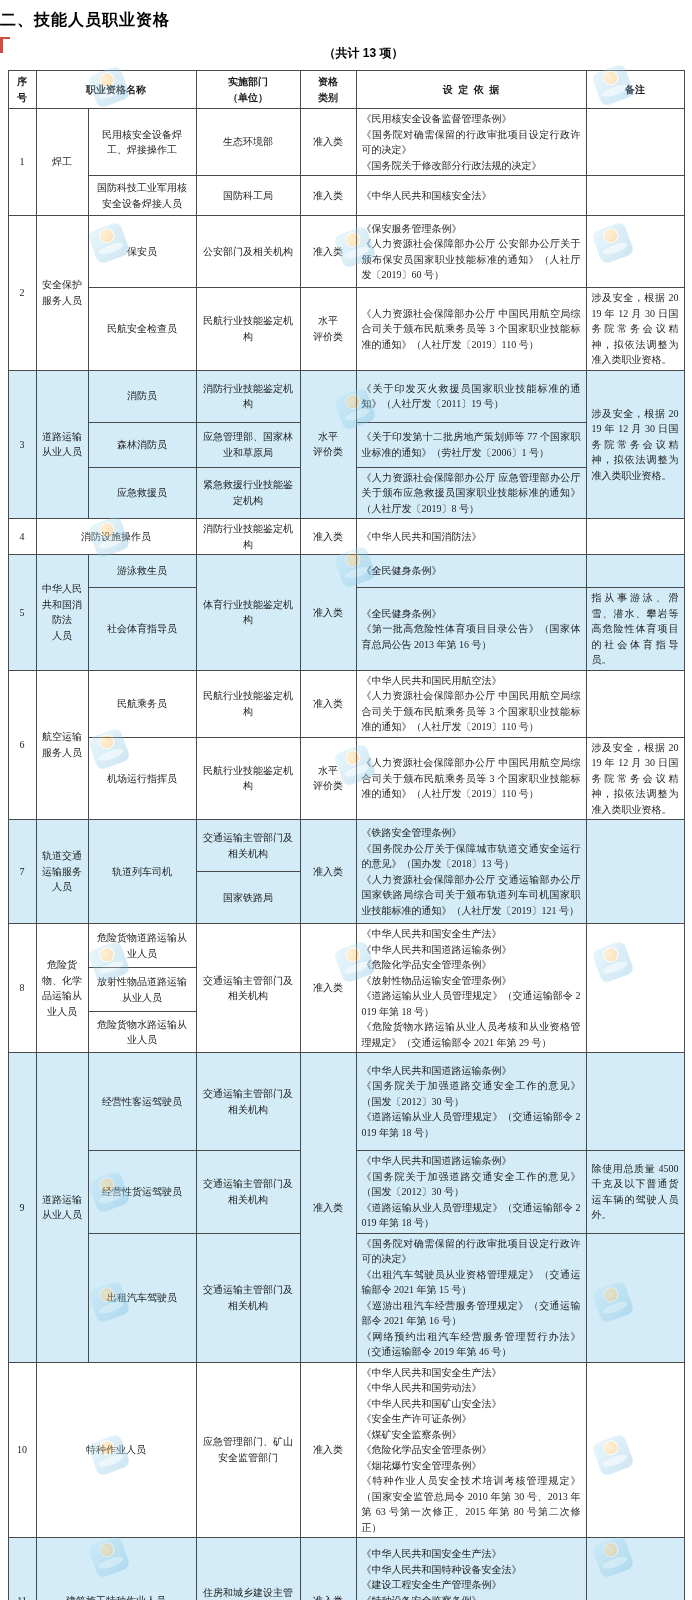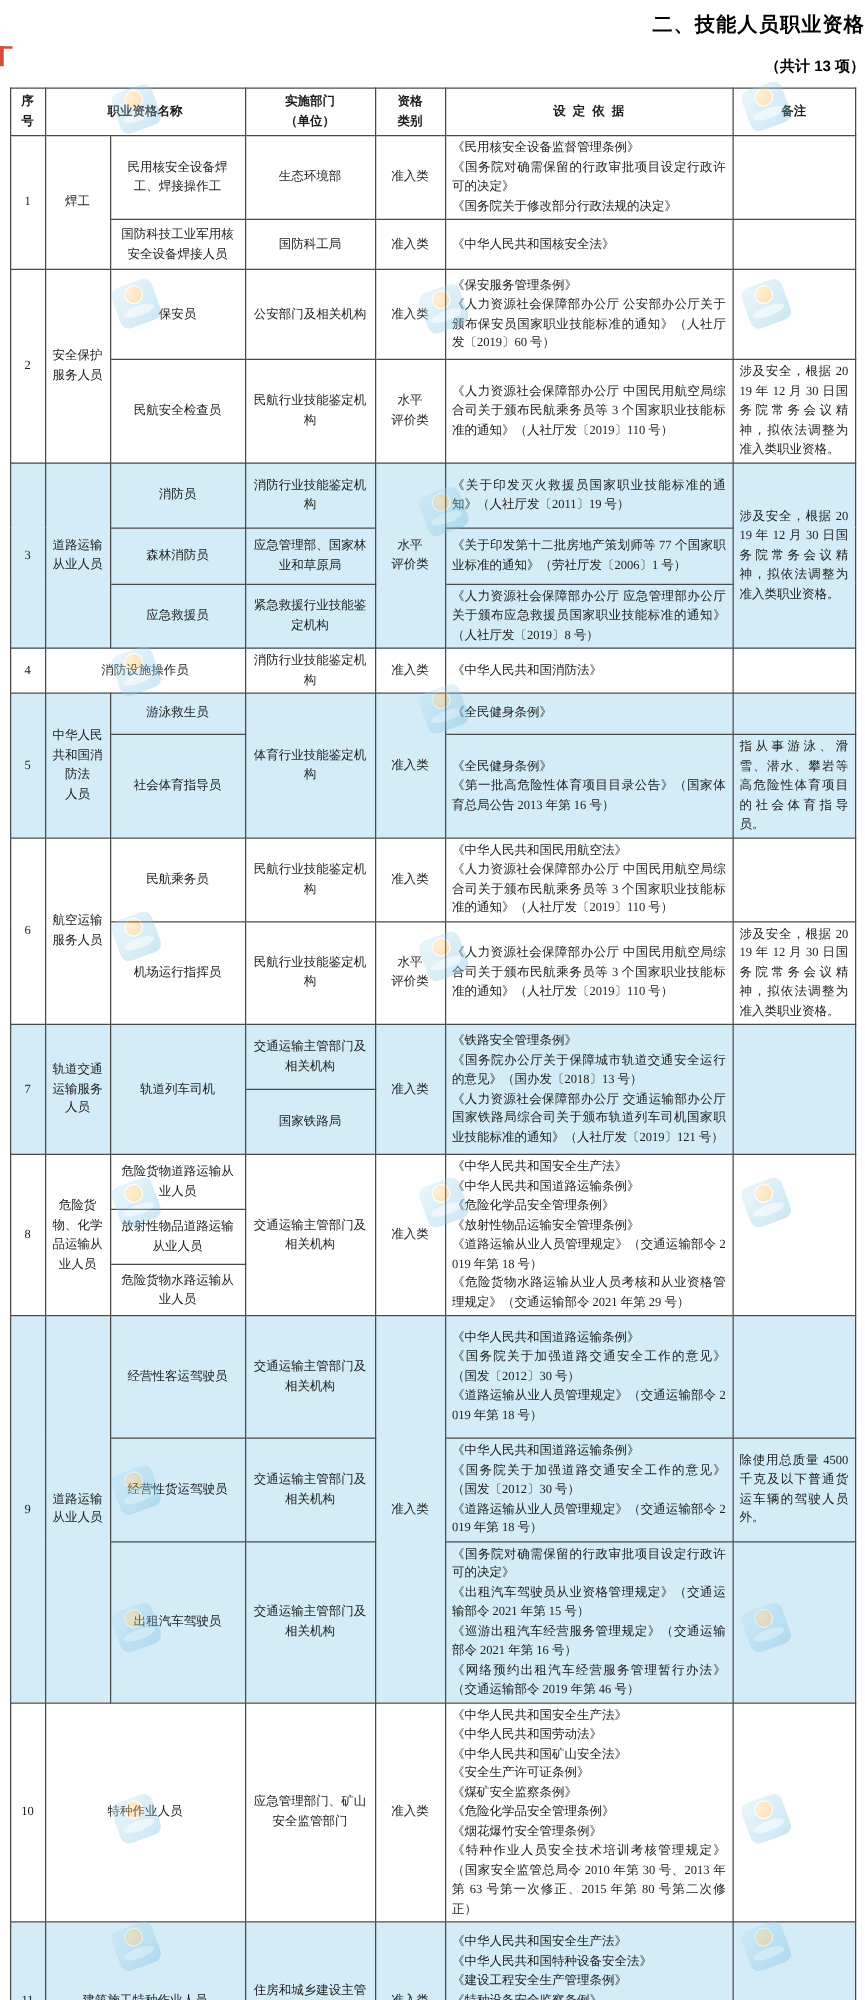--- a/index.html
+++ b/index.html
@@ -5,26 +5,26 @@
   html,body{margin:0;padding:0;}
   body{
     width:692px;
     background:#ffffff;
     font-family:"Liberation Serif","DejaVu Serif",serif;
     color:#1c1c1c;
     position:relative;
   }
   .page{position:relative;width:692px;min-height:1600px;overflow:hidden;}
   .title{
-    text-align:right;font-weight:bold;font-size:16px;
+    text-align:left;font-weight:bold;font-size:16px;
     margin:10px 0 0 0;letter-spacing:1px;
     font-family:"Liberation Sans","DejaVu Sans",sans-serif;color:#000;
   }
   .subtitle{
-    text-align:right;font-weight:bold;font-size:12px;
+    text-align:center;font-weight:bold;font-size:12px;
     margin:14px 0 8px 0;
     font-family:"Liberation Sans","DejaVu Sans",sans-serif;color:#000;padding-left:35px;
   }
   table.qt{
     border-collapse:collapse;table-layout:fixed;
     width:676px;margin:4px auto 0 auto;
     position:relative;z-index:2;
   }
   .qt th,.qt td{
     border:1px solid #4a4a4a;

